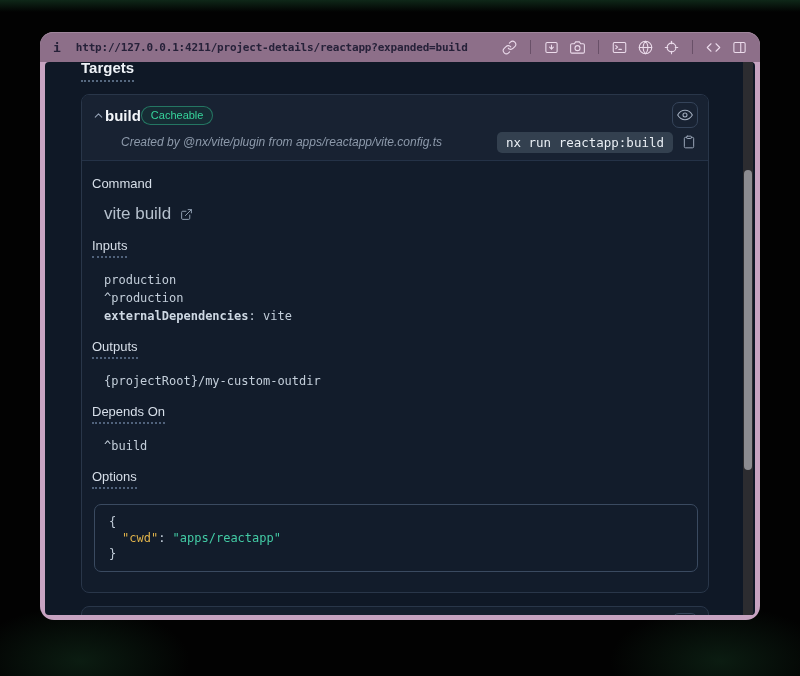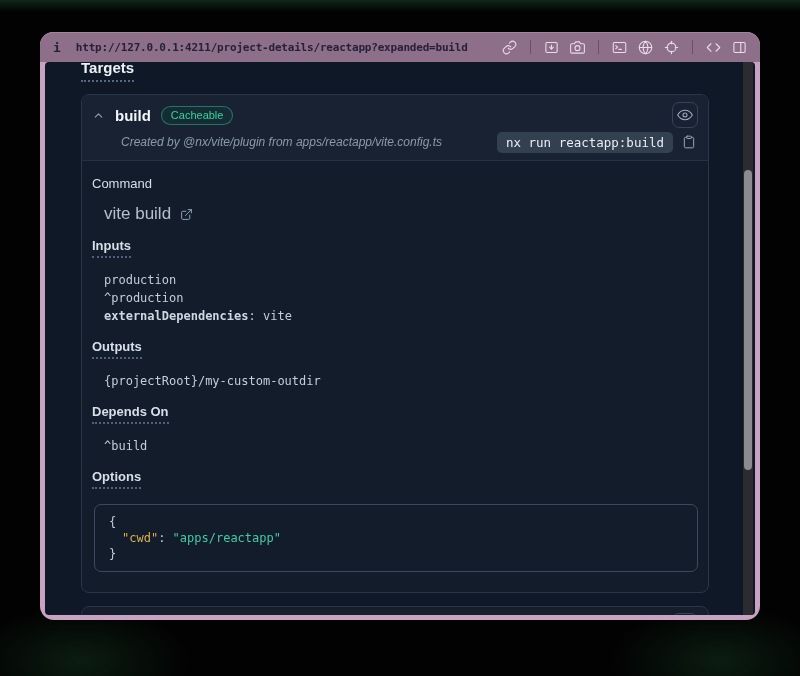--- a/index.html
+++ b/index.html
@@ -35,21 +35,21 @@
               background:#0f1826; border-radius:4px; overflow:hidden; }
   .page { padding:0 46px 0 36px; }
 
   .page-title { margin-top:-3px; font-size:15px; font-weight:700; color:#eef2f7; }
   .page-title .dotted { display:inline-block; border-bottom:2px dotted #56687f; padding-bottom:4px; }
 
   .card { border:1px solid #293649; border-radius:8px; background:#121c2b; }
   .build-card { margin-top:12px; }
   .card-head { background:#182232; border-bottom:1px solid #243247;
                border-radius:7px 7px 0 0; padding:7px 10px 8px; }
-  .head-row1 { display:flex; align-items:center; gap:10px; height:26px; }
+  .head-row1 { display:flex; align-items:center; height:26px; }
   .chev { display:flex; cursor:pointer; }
   .chev svg { width:13px; height:13px; stroke:#93a1b4; fill:none; stroke-width:2;
               stroke-linecap:round; stroke-linejoin:round; }
   .tname { font-size:15px; font-weight:700; color:#f3f6fa; }
   .badge { font-size:11px; color:#36d39b; border:1px solid rgba(54,211,155,.45);
            background:rgba(16,80,60,.22); padding:2px 9px 3px; border-radius:999px; }
   .eye-btn { margin-left:auto; width:26px; height:26px; border:1px solid #35445a;
              background:transparent; border-radius:7px; display:flex; align-items:center;
              justify-content:center; cursor:pointer; }
   .eye-btn svg { width:16px; height:16px; stroke:#a3aebf; fill:none; stroke-width:1.6;
@@ -59,21 +59,21 @@
   .chip { margin-left:auto; font-family:"DejaVu Sans Mono", monospace; font-size:12.5px;
           color:#e9eef4; background:#33404f; padding:3px 9px; border-radius:5px; }
   .copy { margin-left:9px; display:flex; cursor:pointer; }
   .copy svg { width:14px; height:14px; stroke:#9aa6b8; fill:none; stroke-width:1.7;
               stroke-linecap:round; stroke-linejoin:round; }
 
   .card-body { padding:15px 10px 20px; }
   .section { margin-top:14px; }
   .section:first-child { margin-top:0; }
   .slabel { font-size:13px; font-weight:500; color:#d7dfe9; }
-  .slabel .dotted { display:inline-block; border-bottom:2px dotted #50627b; padding-bottom:3px;font-weight:bold; }
+  .slabel .dotted { display:inline-block; border-bottom:2px dotted #50627b; padding-bottom:3px; }
   .cmd-val { margin:13px 0 0 12px; display:flex; align-items:center; gap:9px;
              font-size:17px; color:#b5c0cd; }
   .ext { display:flex; cursor:pointer; }
   .ext svg { width:13px; height:13px; stroke:#93a1b4; fill:none; stroke-width:1.8;
              stroke-linecap:round; stroke-linejoin:round; }
   .mono-lines { margin:13px 0 0 12px; font-family:"DejaVu Sans Mono", monospace;
                 font-size:12px; line-height:18px; color:#c3ceda; }
   .mono-lines b { font-weight:700; color:#ced8e3; }
   .codebox { margin:15px 0 0 2px; border:1px solid #3a4a60; border-radius:7px;
              padding:9px 14px; font-family:"DejaVu Sans Mono", monospace;

